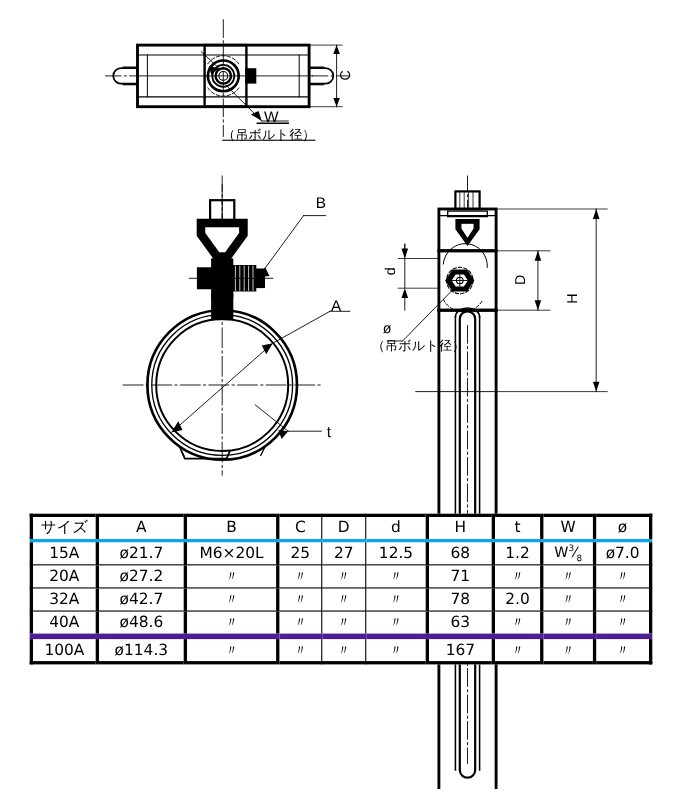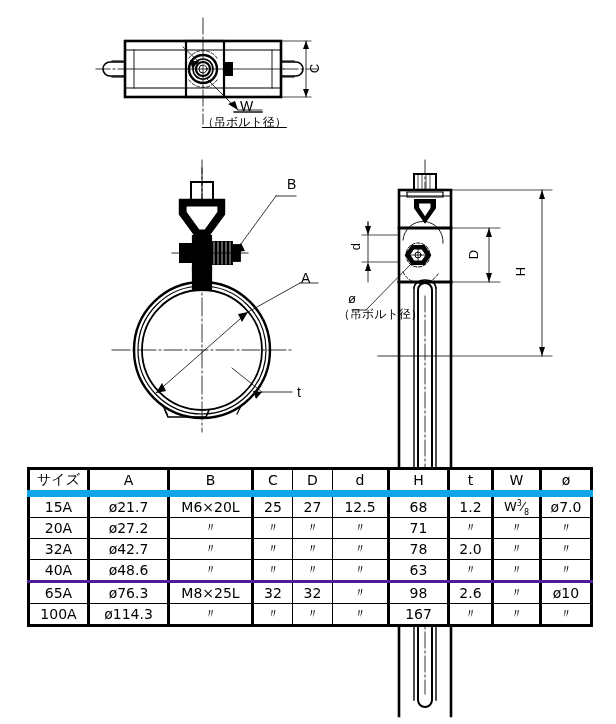--- a/index.html
+++ b/index.html
@@ -70,22 +70,22 @@
     color: #000;
   }
   #spec-table th {
     font-size: 14px;
   }
   
   #spec-table {
     border: 3px solid #000;
   }
   
-  #spec-table tr.hdr th { border-bottom: 7px solid #0ea5e9; margin-left: 36px; }
-  #spec-table tr.group-end td { border-bottom: 3px solid #4c1d95; }
+  #spec-table tr.hdr th { border-bottom: 3px solid #0ea5e9; margin-left: 36px; }
+  #spec-table tr.group-end td { border-bottom: 5px solid #4c1d95; }
   #spec-table td.c0, #spec-table th.c0 { border-right: 3px solid #000; }
   #spec-table td.c1, #spec-table th.c1 { border-right: 3px solid #000; }
   #spec-table td.c2, #spec-table th.c2 { border-right: 3px solid #000; }
   #spec-table td.c5, #spec-table th.c5 { border-right: 3px solid #000; }
   #spec-table td.c6, #spec-table th.c6 { border-right: 3px solid #000; }
   #spec-table td.c7, #spec-table th.c7 { border-right: 3px solid #000; }
   #spec-table td.c8, #spec-table th.c8 { border-right: 3px solid #000; }
   .ditto { font-size: 13px; }
   .frac { font-size: 13px; }
   .frac sup, .frac sub { font-size: 8px; }
@@ -355,32 +355,20 @@
           <td class="c2"><span class="ditto">〃</span></td>
           <td class="c3"><span class="ditto">〃</span></td>
           <td class="c4"><span class="ditto">〃</span></td>
           <td class="c5"><span class="ditto">〃</span></td>
           <td class="c6">63</td>
           <td class="c7"><span class="ditto">〃</span></td>
           <td class="c8"><span class="ditto">〃</span></td>
           <td class="c9"><span class="ditto">〃</span></td>
         </tr>
         <tr>
-          <td class="c0">65A</td>
-          <td class="c1">ø76.3</td>
-          <td class="c2">M8×25L</td>
-          <td class="c3">32</td>
-          <td class="c4">32</td>
-          <td class="c5"><span class="ditto">〃</span></td>
-          <td class="c6">98</td>
-          <td class="c7">2.6</td>
-          <td class="c8"><span class="ditto">〃</span></td>
-          <td class="c9">ø10</td>
-        </tr>
-        <tr>
           <td class="c0">100A</td>
           <td class="c1">ø114.3</td>
           <td class="c2"><span class="ditto">〃</span></td>
           <td class="c3"><span class="ditto">〃</span></td>
           <td class="c4"><span class="ditto">〃</span></td>
           <td class="c5"><span class="ditto">〃</span></td>
           <td class="c6">167</td>
           <td class="c7"><span class="ditto">〃</span></td>
           <td class="c8"><span class="ditto">〃</span></td>
           <td class="c9"><span class="ditto">〃</span></td>

